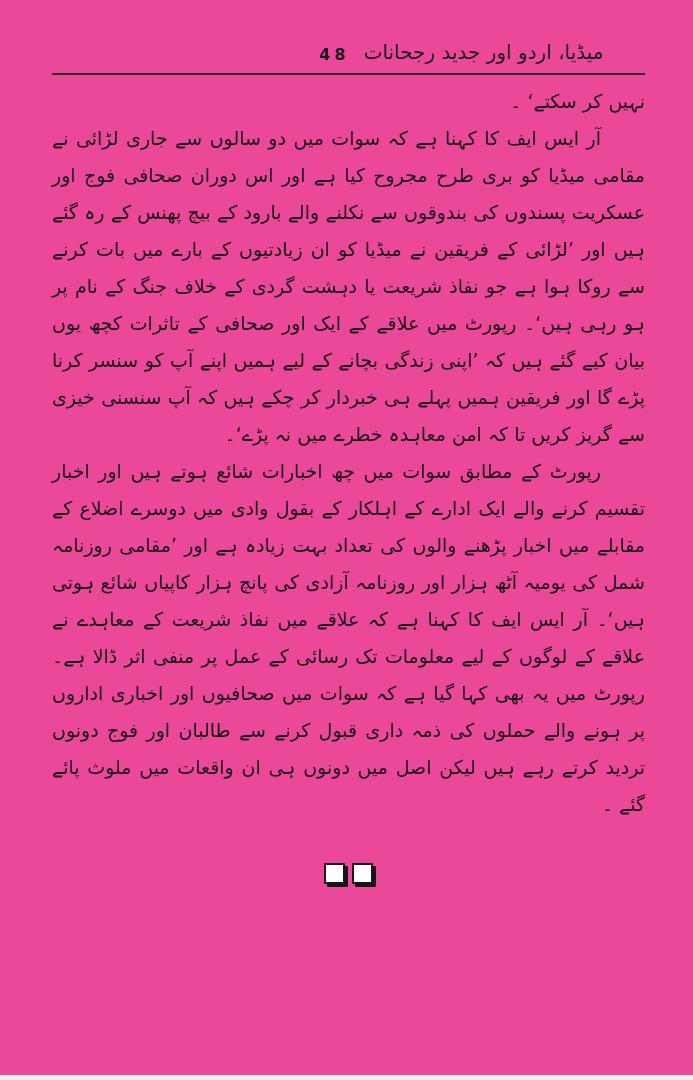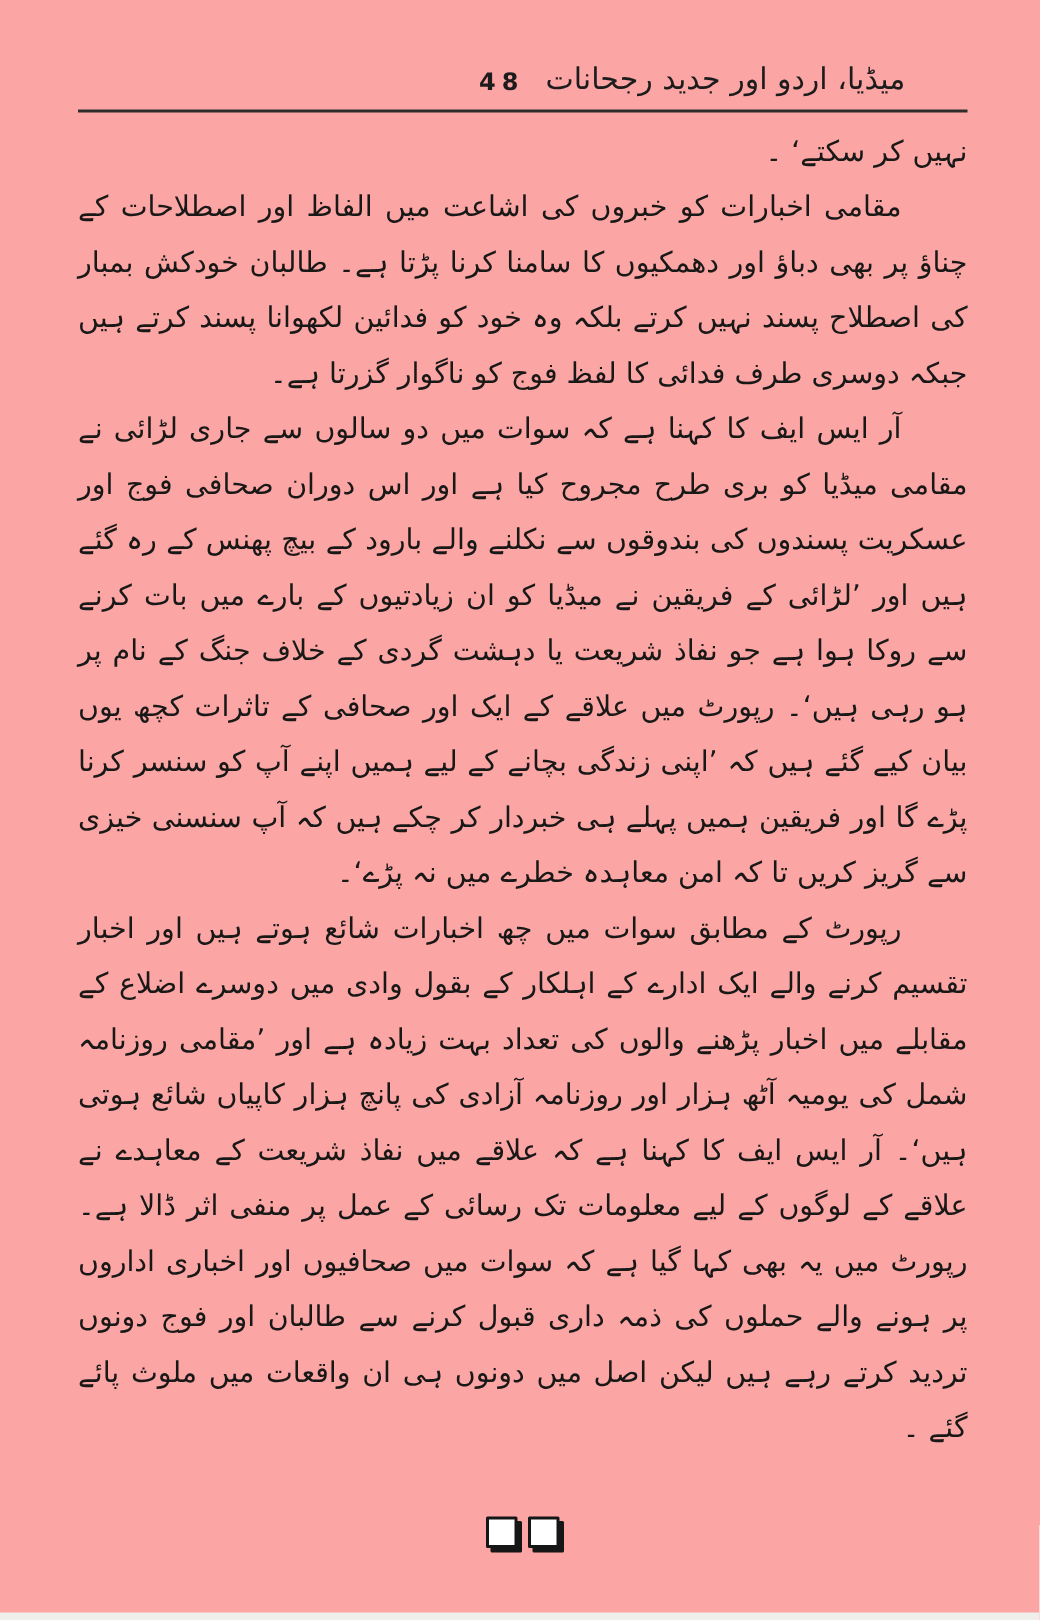--- a/index.html
+++ b/index.html
@@ -1,21 +1,21 @@
 <!DOCTYPE html>
 <html lang="ur"><head>
 <meta charset="utf-8">
 <style>
   html, body { margin: 0; padding: 0; background: #ffffff; }
 
   .page {
     position: relative;
     width: 693px;
     height: 1080px;
-    background: #fca5a5;
+    background: #ec4899;
     color: #1c1c1c;
     font-family: "DejaVu Sans", sans-serif;
     box-sizing: border-box;
     overflow: hidden;
   }
 
   .page-inner {
     position: absolute;
     left: 52px;
     right: 48px;
@@ -96,21 +96,20 @@
 
     <header class="page-header">
       <span></span>
       <span class="page-number">48</span>
       <span class="book-title">میڈیا، اردو اور جدید رجحانات</span>
     </header>
 
     <section class="page-body">
       <p class="continuation">نہیں کر سکتے‘ ۔</p>
 
-      <p class="indented">مقامی اخبارات کو خبروں کی اشاعت میں الفاظ اور اصطلاحات کے چناؤ پر بھی دباؤ اور دھمکیوں کا سامنا کرنا پڑتا ہے۔ طالبان خودکش بمبار کی اصطلاح پسند نہیں کرتے بلکہ وہ خود کو فدائین لکھوانا پسند کرتے ہیں جبکہ دوسری طرف فدائی کا لفظ فوج کو ناگوار گزرتا ہے۔</p>
 
       <p class="indented">آر ایس ایف کا کہنا ہے کہ سوات میں دو سالوں سے جاری لڑائی نے مقامی میڈیا کو بری طرح مجروح کیا ہے اور اس دوران صحافی فوج اور عسکریت پسندوں کی بندوقوں سے نکلنے والے بارود کے بیچ پھنس کے رہ گئے ہیں اور ’لڑائی کے فریقین نے میڈیا کو ان زیادتیوں کے بارے میں بات کرنے سے روکا ہوا ہے جو نفاذ شریعت یا دہشت گردی کے خلاف جنگ کے نام پر ہو رہی ہیں‘۔ رپورٹ میں علاقے کے ایک اور صحافی کے تاثرات کچھ یوں بیان کیے گئے ہیں کہ ’اپنی زندگی بچانے کے لیے ہمیں اپنے آپ کو سنسر کرنا پڑے گا اور فریقین ہمیں پہلے ہی خبردار کر چکے ہیں کہ آپ سنسنی خیزی سے گریز کریں تا کہ امن معاہدہ خطرے میں نہ پڑے‘۔</p>
 
       <p class="indented">رپورٹ کے مطابق سوات میں چھ اخبارات شائع ہوتے ہیں اور اخبار تقسیم کرنے والے ایک ادارے کے اہلکار کے بقول وادی میں دوسرے اضلاع کے مقابلے میں اخبار پڑھنے والوں کی تعداد بہت زیادہ ہے اور ’مقامی روزنامہ شمل کی یومیہ آٹھ ہزار اور روزنامہ آزادی کی پانچ ہزار کاپیاں شائع ہوتی ہیں‘۔ آر ایس ایف کا کہنا ہے کہ علاقے میں نفاذ شریعت کے معاہدے نے علاقے کے لوگوں کے لیے معلومات تک رسائی کے عمل پر منفی اثر ڈالا ہے۔ رپورٹ میں یہ بھی کہا گیا ہے کہ سوات میں صحافیوں اور اخباری اداروں پر ہونے والے حملوں کی ذمہ داری قبول کرنے سے طالبان اور فوج دونوں تردید کرتے رہے ہیں لیکن اصل میں دونوں ہی ان واقعات میں ملوث پائے گئے ۔</p>
     </section>
 
     <div class="ornament">
       <span class="sq"></span>
       <span class="sq"></span>
     </div>

